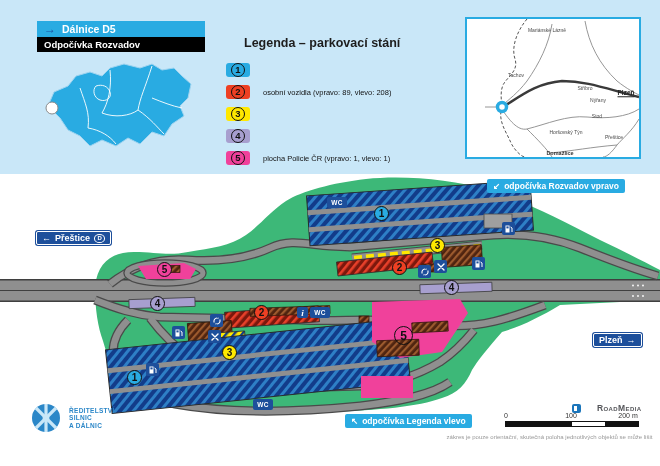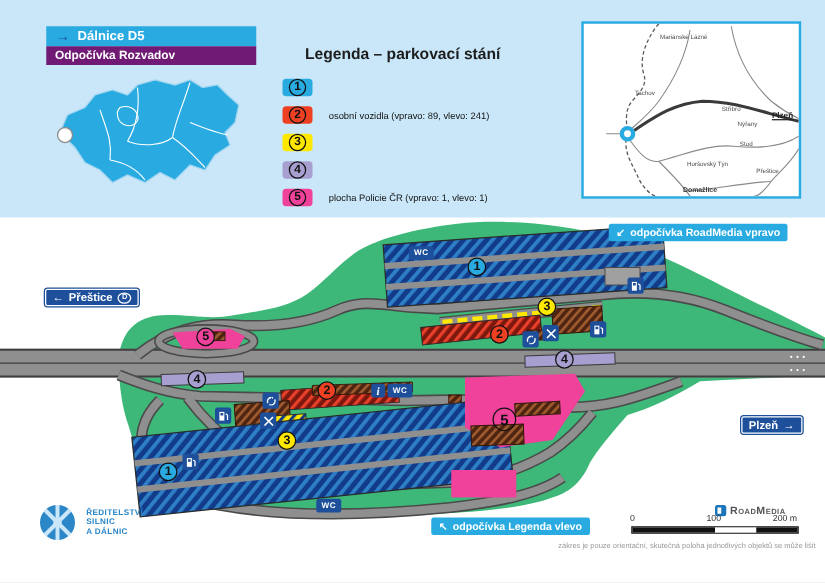--- a/index.html
+++ b/index.html
@@ -3,21 +3,21 @@
 <meta charset="utf-8">
 <style>
   html,body{margin:0;padding:0;background:#e8e8e8;}
   #app{position:relative;width:660px;height:466px;background:#ffffff;overflow:hidden;
        font-family:"Liberation Sans",sans-serif;-webkit-font-smoothing:antialiased;}
   
   .topband{position:absolute;left:0;top:0;width:660px;height:174px;background:#c9e7f8;}
   .roadbar{position:absolute;left:37px;top:21px;width:168px;height:16px;background:#29abe2;
            color:#fff;font-weight:bold;font-size:10.5px;display:flex;align-items:center;gap:6px;padding-left:7px;box-sizing:border-box;}
   .roadbar .arr{color:#1a4f9e;font-size:12px;font-weight:bold;}
-  .sitebar{position:absolute;left:37px;top:37px;width:168px;height:15px;background:#701a75;
+  .sitebar{position:absolute;left:37px;top:37px;width:168px;height:15px;background:#000000;
            color:#fff;font-weight:bold;font-size:9.5px;display:flex;align-items:center;padding-left:7px;box-sizing:border-box;}
   .czmap{position:absolute;left:40px;top:58px;}
   
   .legend{position:absolute;left:226px;top:14px;width:235px;margin-top:22px;}
   .lg-title{font-size:12.5px;font-weight:bold;color:#1d1d1d;margin-bottom:13px;margin-left:18px;}
   .lg-row{display:flex;align-items:center;gap:13px;margin-bottom:8px;height:14px;}
   .chip{width:24px;height:14px;border-radius:3px;display:flex;align-items:center;justify-content:center;flex:0 0 auto;}
   .mkc{width:12px;height:12px;border:1.5px solid #111;border-radius:50%;display:flex;align-items:center;justify-content:center;
        font-size:9.5px;font-weight:bold;color:#111;line-height:1;}
   .lg-label{font-size:7.5px;color:#111;}
@@ -36,21 +36,21 @@
       font-weight:bold;font-size:9px;padding:1px 5px;display:flex;align-items:center;gap:4px;white-space:nowrap;}
   .sign-navy .badge{border:1px solid #fff;border-radius:50%;font-size:6px;line-height:7px;padding:0 2.5px;font-weight:bold;}
   .sign-cyan{position:absolute;background:#29abe2;color:#fff;font-weight:bold;font-size:8.5px;padding:2px 6px;border-radius:2px;
       display:flex;align-items:center;gap:4px;white-space:nowrap;}
   .icon-sq{position:absolute;background:#1d4f9b;border-radius:2px;width:13px;height:13px;display:flex;align-items:center;justify-content:center;color:#fff;box-sizing:border-box;}
   .wc-sq{width:20px;height:11px;font-size:6.5px;font-weight:bold;letter-spacing:.4px;}
   .info-sq{width:11px;height:11px;font-family:"Liberation Serif",serif;font-style:italic;font-weight:bold;font-size:9px;}
   
   .agency{position:absolute;left:30px;top:402px;display:flex;align-items:center;gap:7px;}
   .agency .txt{font-size:6.5px;font-weight:bold;color:#2b87c8;line-height:1.15;letter-spacing:.3px;}
-  .brand{position:absolute;left:572px;top:403px;display:flex;align-items:center;gap:3px;}
+  .brand{position:absolute;left:572px;top:403px;display:flex;align-items:center;gap:16px;}
   .brand .bicon{width:9px;height:9px;background:#1a75bb;border-radius:2px;position:relative;}
   .brand .bicon:after{content:"";position:absolute;left:2px;top:2px;width:3px;height:5px;background:#fff;}
   .brand .btxt{font-size:8.5px;font-weight:bold;color:#55565a;font-variant:small-caps;letter-spacing:.4px;}
   .scalebar{position:absolute;left:505px;top:421px;width:132px;height:4px;border:1px solid #111;box-sizing:content-box;display:flex;}
   .scalebar .s1{width:66px;background:#111;}
   .scalebar .s2{width:33px;background:#fff;}
   .scalebar .s3{width:33px;background:#111;}
   .scale-lbl{position:absolute;font-size:7px;color:#333;transform:translateX(-50%);}
   .disclaimer{position:absolute;left:442px;top:434px;width:215px;font-size:6px;color:#999;text-align:center;}
 </style>
@@ -89,21 +89,21 @@
       <div class="lg-title">Legenda – parkovací stání</div>
       <div class="lg-row">
         <span class="chip c1">
             <span class="mkc">1</span>
           </span>
       </div>
       <div class="lg-row">
         <span class="chip c2">
             <span class="mkc">2</span>
           </span>
-        <span class="lg-label">osobní vozidla (vpravo: 89, vlevo: 241)</span>
+        <span class="lg-label">osobní vozidla (vpravo: 89, vlevo: 208)</span>
       </div>
       <div class="lg-row">
         <span class="chip c3">
             <span class="mkc">3</span>
           </span>
       </div>
       <div class="lg-row">
         <span class="chip c4">
             <span class="mkc">4</span>
           </span>
@@ -367,21 +367,21 @@
     <span>←</span>
     <span>Přeštice</span>
     <span class="badge">D</span>
   </div>
   <div class="sign-navy" style="left:593px;top:333px;">
     <span>Plzeň</span>
     <span>→</span>
   </div>
   <div class="sign-cyan" style="left:487px;top:179px;">
     <span>↙</span>
-    <span>odpočívka RoadMedia vpravo</span>
+    <span>odpočívka Rozvadov vpravo</span>
   </div>
   <div class="sign-cyan" style="left:345px;top:414px;">
     <span>↖</span>
     <span>odpočívka Legenda vlevo</span>
   </div>
 
   <div class="agency">
     <svg width="32" height="32" viewBox="0 0 32 32">
       <circle cx="16" cy="16" r="14" fill="#2b87c8"></circle>
       <g stroke="#c9e7f8" stroke-width="3.2">

